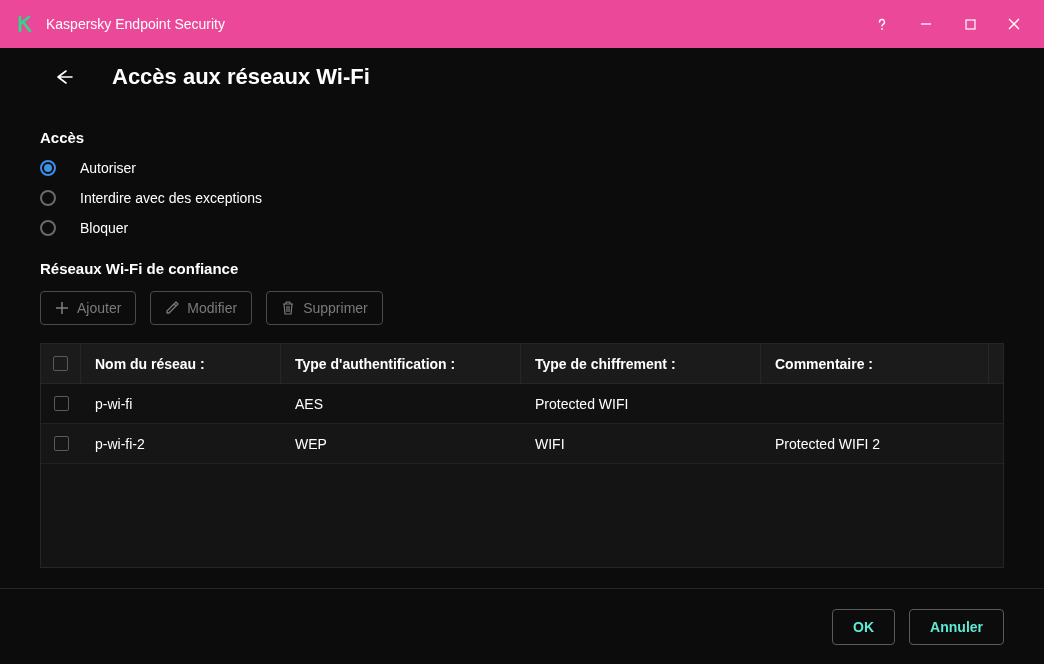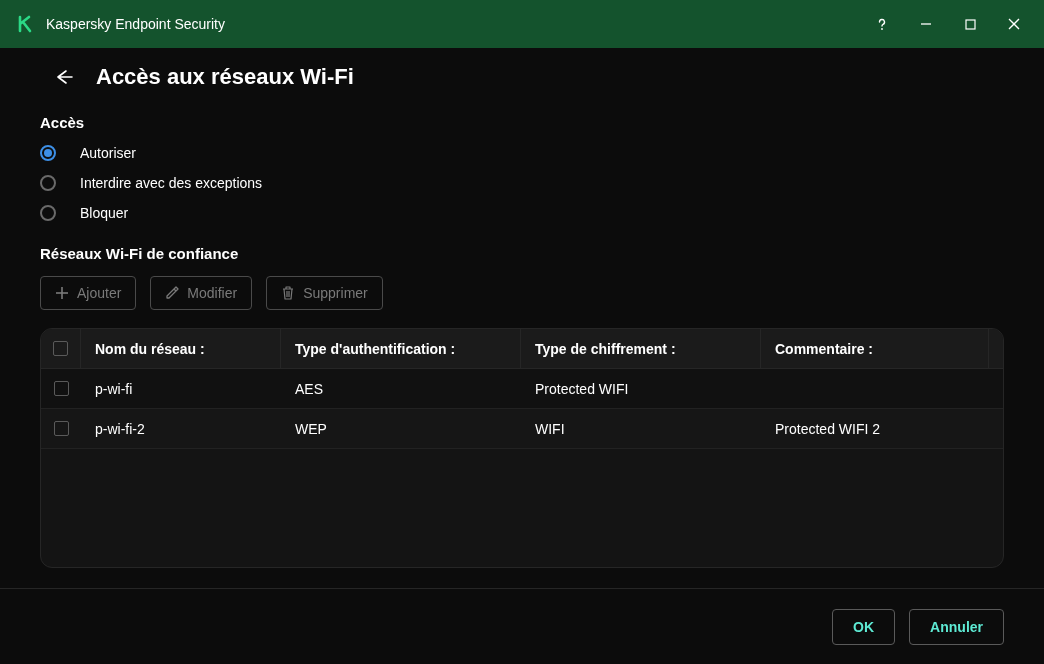--- a/index.html
+++ b/index.html
@@ -32,21 +32,21 @@
     background: #0c0c0c;
     display: flex;
     flex-direction: column;
   }
   
   .titlebar {
     height: 48px;
     display: flex;
     align-items: center;
     padding: 0 12px 0 16px;
-    background: #14532d;
+    background: #ec4899;
   }
   .logo {
     width: 20px;
     height: 20px;
     margin-right: 10px;
     display: flex;
     align-items: center;
     justify-content: center;
   }
   .titlebar-title {
@@ -73,22 +73,22 @@
   .content {
     flex: 1;
     padding: 10px 40px 0 40px;
     overflow: hidden;
     display: flex;
     flex-direction: column;
   }
   .page-header {
     display: flex;
     align-items: center;
-    gap: 20px;
-    margin-bottom: 24px;
+    gap: 36px;
+    margin-bottom: 39px;
     margin-top: 6px;
   }
   .back-btn {
     width: 24px;
     height: 24px;
     display: flex;
     align-items: center;
     justify-content: center;
     cursor: pointer;
     margin-left: 12px;
@@ -150,21 +150,21 @@
     border-radius: 4px;
     background: transparent;
     color: var(--btn-text-dim);
     font-size: 14px;
     cursor: pointer;
   }
   .btn svg { stroke: var(--btn-text-dim); }
   
   .table-wrap {
     border: 1px solid #262626;
-    border-radius: 12px;
+    border-radius: 0;
     margin-bottom: 20px;
     height: 240px;
     display: flex;
     flex-direction: column;
     overflow: hidden;
     background: #141414;
   }
   .table-header, .table-row {
     display: grid;
     grid-template-columns: 40px 200px 240px 240px 1fr 14px;

